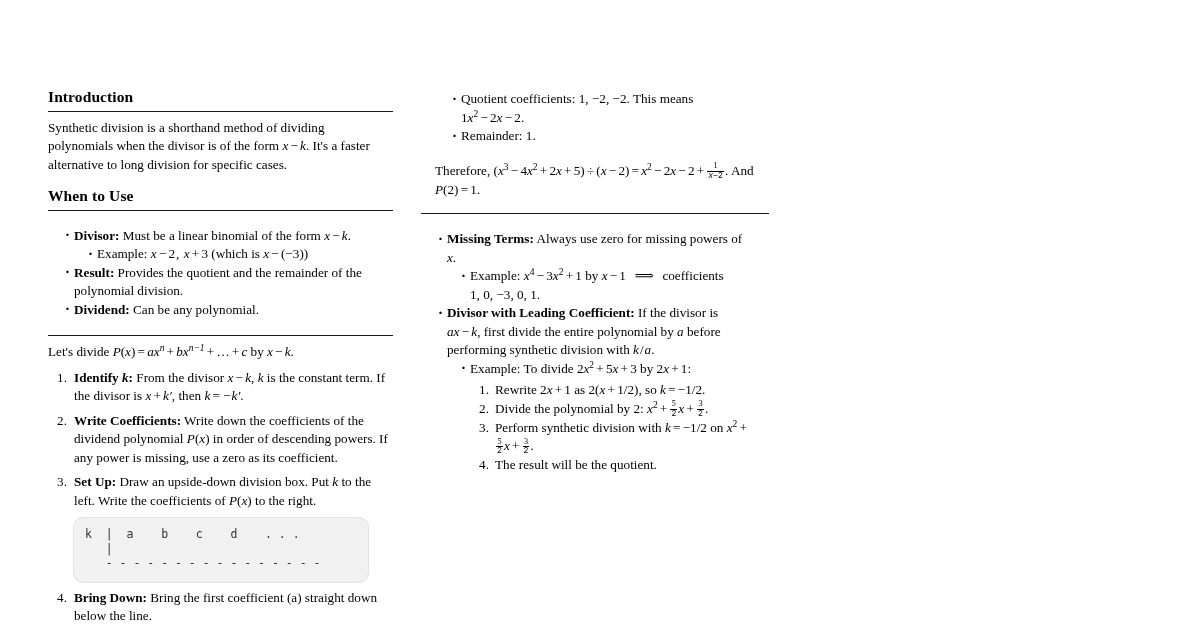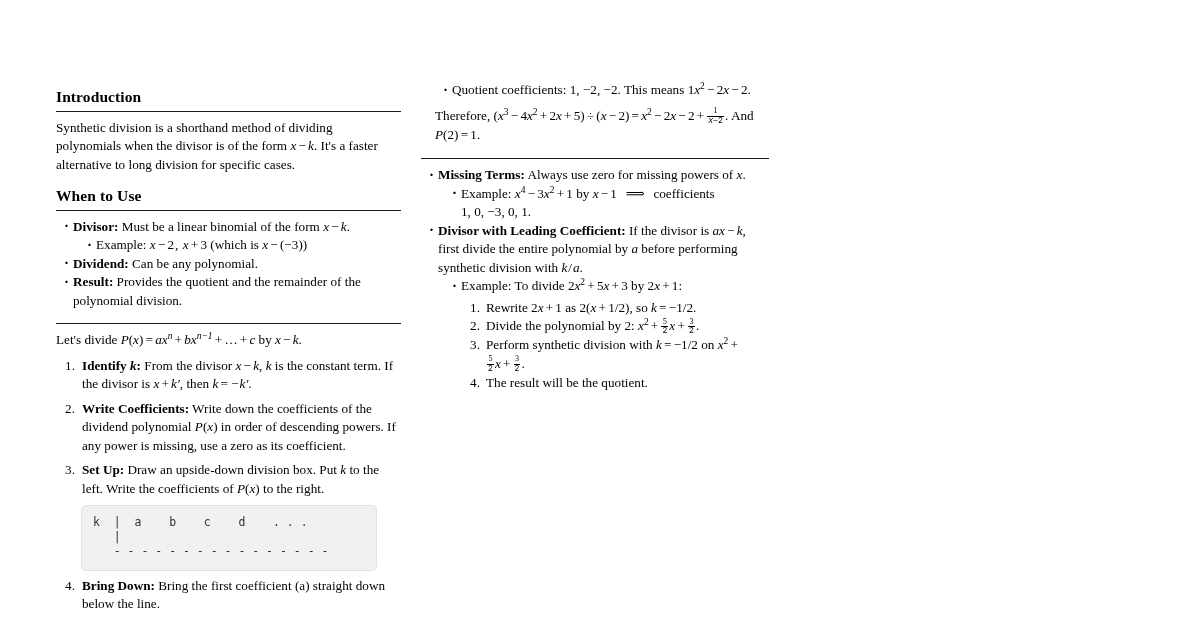--- a/index.html
+++ b/index.html
@@ -18,21 +18,21 @@
     position: relative;
     width: 1191px;
     height: 626px;
     overflow: hidden;
   }
   .col {
     position: absolute;
     top: 0;
     overflow: hidden;
   }
-  .col-left  { left: 56px;  width: 345px; height: 626px; }
+  .col-left  { left: 48px;  width: 345px; height: 626px; }
   .col-right { left: 421px; width: 348px; height: 626px; }
 
   .col-left-inner  { position: relative; top: 88px; }
   .col-right-inner { position: relative; top: 74px; }
 
   h2.sec {
     font-family: "Liberation Serif", "DejaVu Serif", serif;
     font-weight: bold;
     font-size: 15.5px;
     line-height: 1.2;
@@ -52,21 +52,21 @@
   p.para {
     font-size: 13.2px;
     line-height: 18.5px;
     margin: 0 0 2px 0;
     text-align: left;
   }
 
   
   ul.bul {
     list-style: none;
-    margin: 7px;
+    margin: 16px;
     padding: 0;
   }
   ul.bul > li {
     position: relative;
     padding-left: 10px;
     font-size: 13.2px;
     line-height: 18.5px;
     margin: 0;
   }
   ul.bul > li::before {
@@ -143,21 +143,21 @@
     line-height: 1.05;
     padding: 0 1px;
   }
   .frac .num { display: block; border-bottom: 1px solid #000; padding: 0 1px; }
   .frac .den { display: block; padding: 0 1px; font-family: Liberation Mono, monospace; }
 
   
   pre.code {
     background: #f1f1f1;
     border: 1px solid #e2e2e2;
-    border-radius: 5px;
+    border-radius: 10px;
     margin: 7px 0 6px 25px;
     padding: 9px 11px 11px 11px;
     font-family: "DejaVu Sans Mono", "Liberation Mono", monospace;
     font-size: 11.5px;
     line-height: 14.5px;
     color: #333333;
     white-space: pre;
     overflow: hidden;
     width: 296px;
     box-sizing: border-box;
@@ -185,26 +185,26 @@
             <b>Divisor:</b>
             <span>Must be a linear binomial of the form </span><span class="m"><span class="mi">x</span><span class="mo">−</span><span class="mi">k</span></span><span>.</span>
             <ul class="bul">
               <li>
                 <span>Example:</span>
                 <span class="m"><span class="mi">x</span><span class="mo">−</span><span class="mn">2</span><span class="mo-tight">,</span> <span class="mi">x</span><span class="mo">+</span><span class="mn">3</span> <span class="mn">(which is</span> <span class="mi">x</span><span class="mo">−</span><span class="mn">(−3))</span></span>
               </li>
             </ul>
           </li>
           <li>
+            <b>Result:</b>
+            <span>Provides the quotient and the remainder of the polynomial division.</span>
+          </li>
+          <li>
             <b>Dividend:</b>
             <span>Can be any polynomial.</span>
-          </li>
-          <li>
-            <b>Result:</b>
-            <span>Provides the quotient and the remainder of the polynomial division.</span>
           </li>
         </ul>
       </div>
 
       <div class="sec-block">
         <hr class="rule">
 
         <p class="para" style="margin-bottom:7px;"><span>Let's divide </span><span class="m"><span class="mi">P</span>(<span class="mi">x</span>)<span class="mo">=</span><span class="mi">ax</span><sup class="exp">n</sup><span class="mo">+</span><span class="mi">bx</span><sup class="exp">n−1</sup><span class="mo">+</span>…<span class="mo">+</span><span class="mi">c</span></span><span> by </span><span class="m"><span class="mi">x</span><span class="mo">−</span><span class="mi">k</span></span><span>.</span></p>
 
         <ol class="num">
@@ -248,20 +248,24 @@
   </div>
 
   <div class="col col-right">
     <div class="col-right-inner">
 
       <ul class="bul" style="padding-left:14px;">
         <li>
           <span>Quotient coefficients:</span>
           <span class="m mn">1, −2, −2</span>. This means
           <span class="m"><span class="mn">1</span><span class="mi">x</span><sup class="expn">2</sup><span class="mo">−</span><span class="mn">2</span><span class="mi">x</span><span class="mo">−</span><span class="mn">2</span></span>.
+        </li>
+        <li>
+          <span>Remainder:</span>
+          <span>1.</span>
         </li>
       </ul>
 
       <p class="para" style="margin:0 0 14px 14px;"><span>Therefore, </span><span class="m">(<span class="mi">x</span><sup class="expn">3</sup><span class="mo">−</span><span class="mn">4</span><span class="mi">x</span><sup class="expn">2</sup><span class="mo">+</span><span class="mn">2</span><span class="mi">x</span><span class="mo">+</span><span class="mn">5</span>)<span class="mo">÷</span>(<span class="mi">x</span><span class="mo">−</span><span class="mn">2</span>)<span class="mo">=</span><span class="mi">x</span><sup class="expn">2</sup><span class="mo">−</span></span><span class="m"><span class="mn">2</span><span class="mi">x</span><span class="mo">−</span><span class="mn">2</span><span class="mo">+</span><span class="frac"><span class="num">1</span><span class="den"><span class="mi">x</span>−2</span></span></span>. And
           <span class="m"><span class="mi">P</span>(<span class="mn">2</span>)<span class="mo">=</span><span class="mn">1</span></span>.</p>
 
       <div class="sec-block">
         <hr class="rule">
 
         <ul class="bul">

